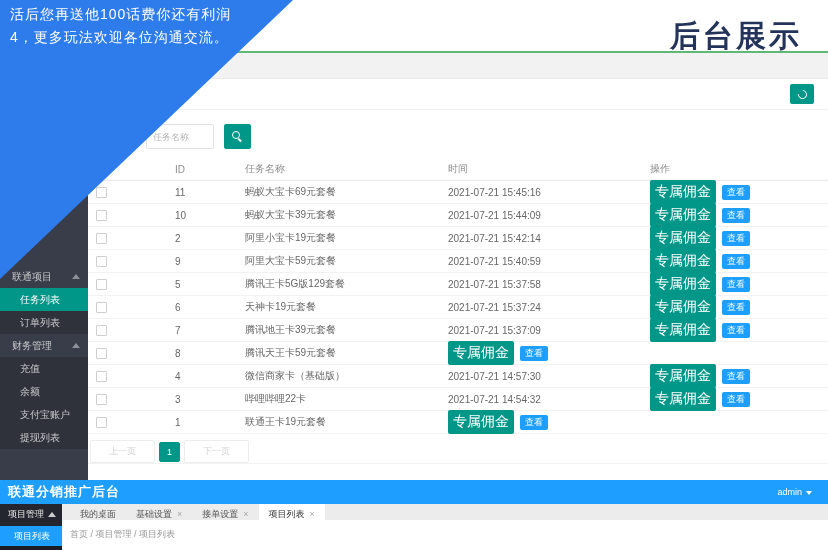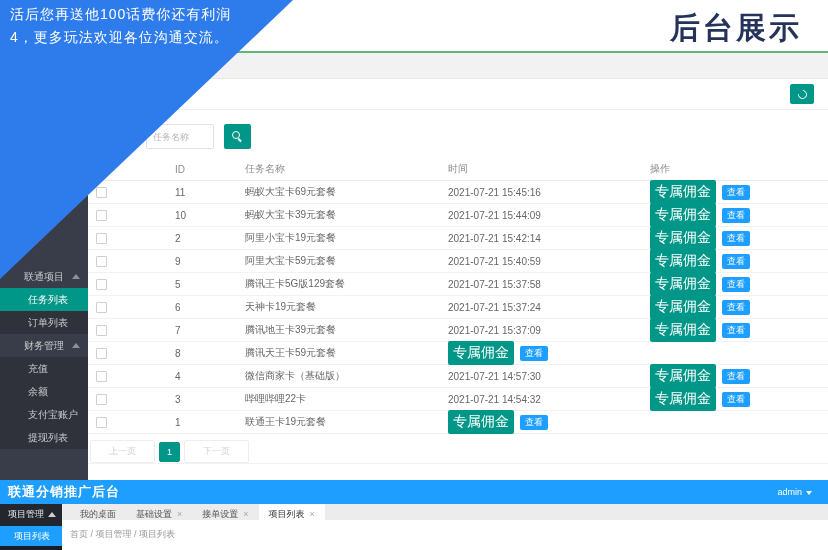--- a/index.html
+++ b/index.html
@@ -1,37 +1,37 @@
 <!DOCTYPE html>
 <html><head>
 <meta charset="utf-8">
 <style>
   * { margin:0; padding:0; box-sizing:border-box; }
   body { font-family:"Liberation Sans","DejaVu Sans",sans-serif; background:#fff; }
   .screen { position:relative; width:828px; height:550px; background:#fff; overflow:hidden; }
 
   
-  .page-title { position:absolute; top:8px; right:26px; font-size:30px; font-weight:bold;
+  .page-title { position:absolute; top:16px; right:26px; font-size:30px; font-weight:bold;
     color:#24335a; letter-spacing:3px; z-index:5; }
 
   
   .green-line { position:absolute; top:51px; left:0; width:828px; height:2px; background:#5FB878; }
   .strip-gray { position:absolute; top:53px; left:0; width:828px; height:26px; background:#f2f2f2; border-bottom:1px solid #e9e9e9; }
   .strip-white { position:absolute; top:80px; left:88px; width:740px; height:30px; background:#fff; border-bottom:1px solid #f0f0f0; }
   .refresh-btn { position:absolute; top:4px; right:14px; width:24px; height:20px; background:#009688;
     border:none; border-radius:2px; cursor:pointer; display:flex; align-items:center; justify-content:center; }
   .refresh-glyph { width:9px; height:9px; border:1.5px solid #fff; border-radius:50%; border-top-color:transparent; transform:rotate(-40deg); }
 
   
   .sidebar { position:absolute; left:0; top:52px; width:88px; height:428px; background:#393D49; z-index:2; }
   .side-col { display:flex; flex-direction:column; margin-top:213px; }
-  .side-item { height:23px; line-height:23px; font-size:10px; color:#c9cacd; padding-left:24px;
+  .side-item { height:23px; line-height:23px; font-size:10px; color:#c9cacd; padding-left:12px;
     position:relative; cursor:pointer; white-space:nowrap; }
   .side-group { background:#393D49; }
-  .side-child { background:#2f323b; padding-left:28px; }
+  .side-child { background:#2f323b; padding-left:20px; }
   .side-active { background:#009688; color:#fff; }
   .tri-up { position:absolute; right:8px; top:9px; width:0; height:0;
     border-left:4px solid transparent; border-right:4px solid transparent; border-bottom:5px solid #8d9099; }
 
   
   .search-input { position:absolute; left:146px; top:124px; width:68px; height:25px;
     border:1px solid #e2e2e2; border-radius:2px; font-size:9px; padding:0 6px; color:#666; }
   .search-input::placeholder { color:#b5b5b5; }
   .search-btn { position:absolute; left:224px; top:124px; width:27px; height:25px; background:#009688;
     border:none; border-radius:2px; cursor:pointer; }

